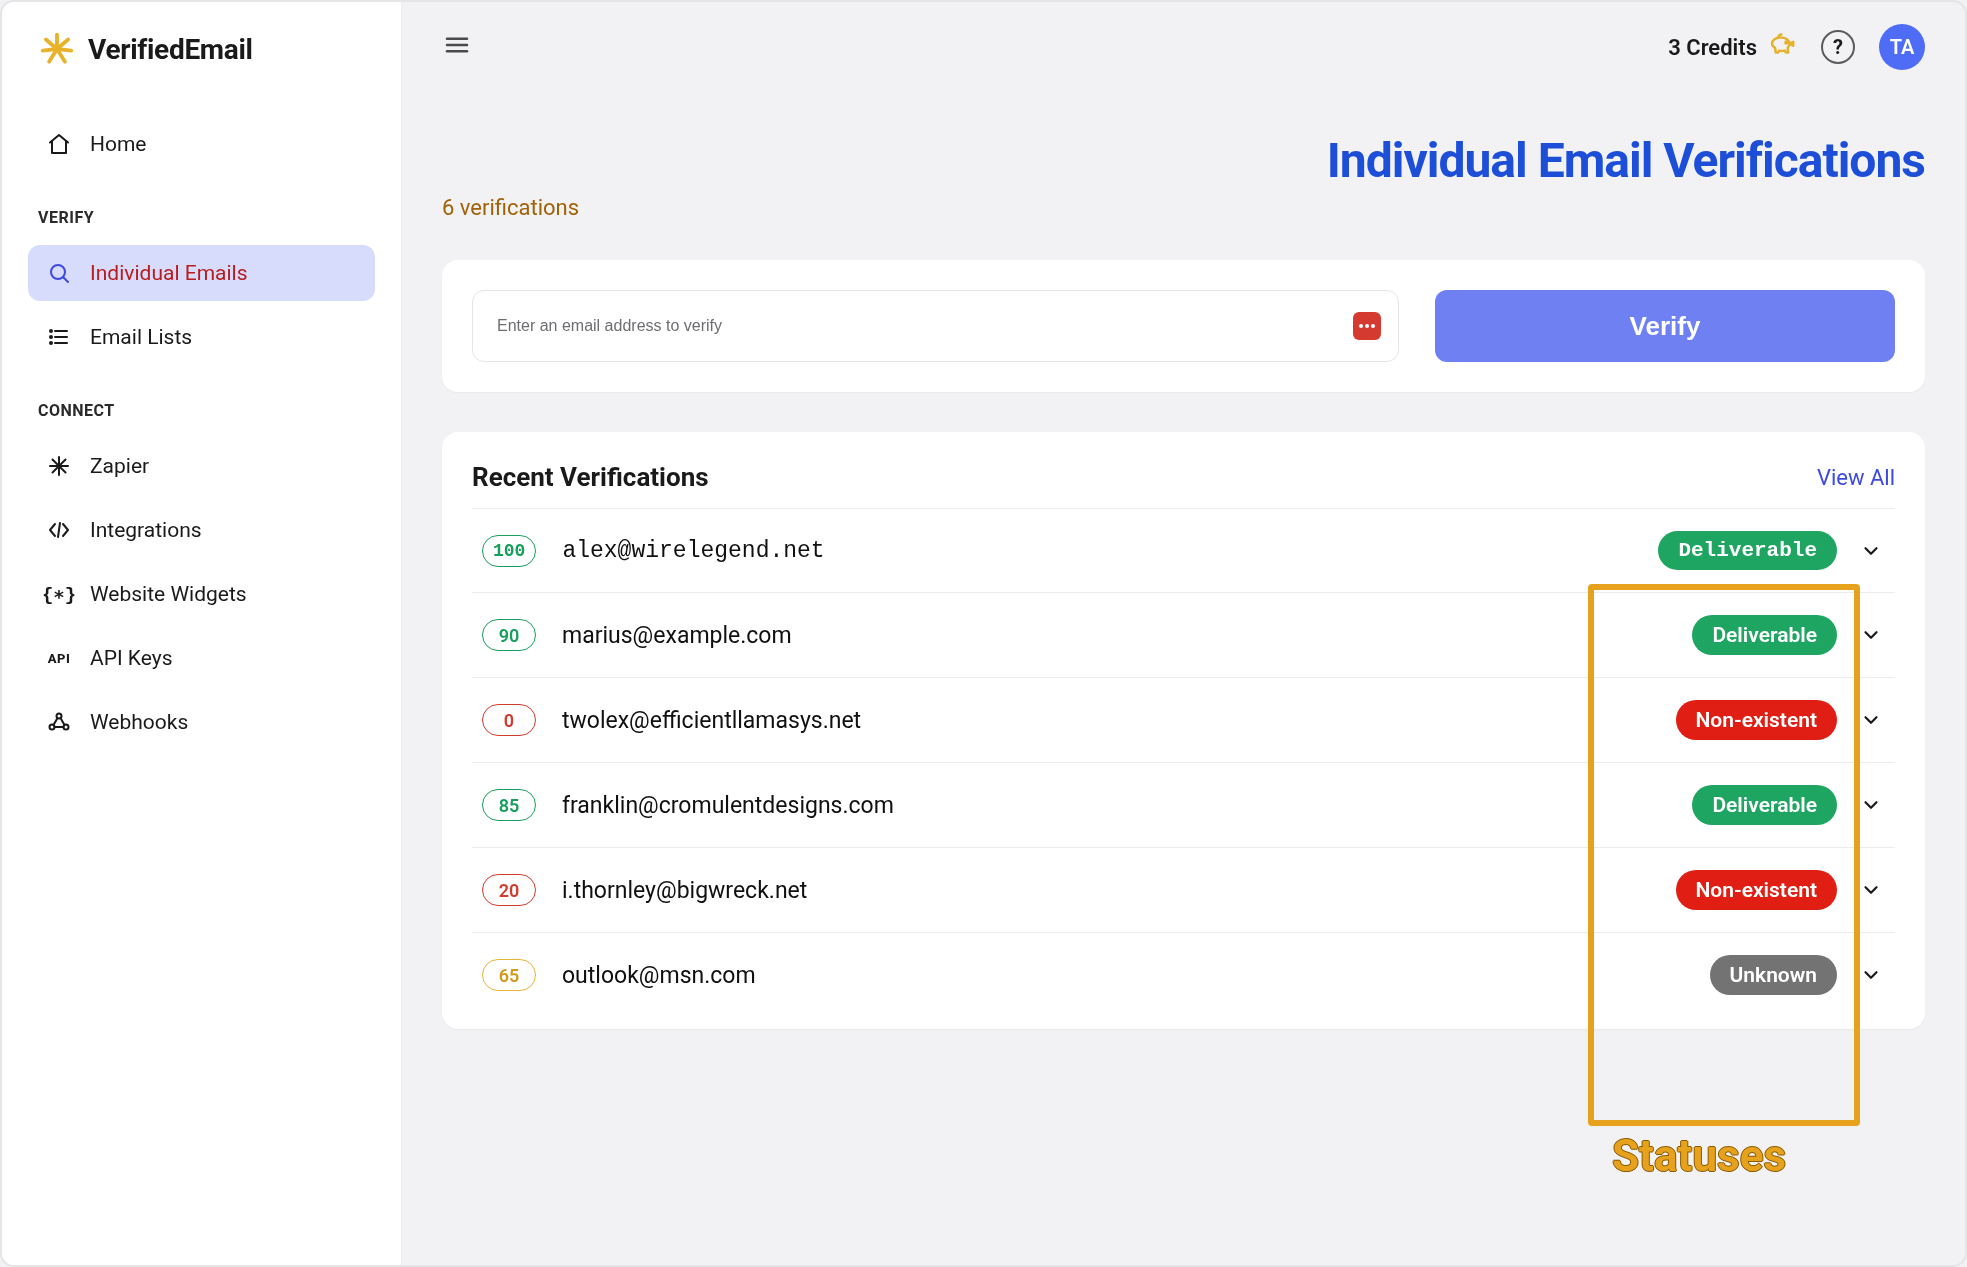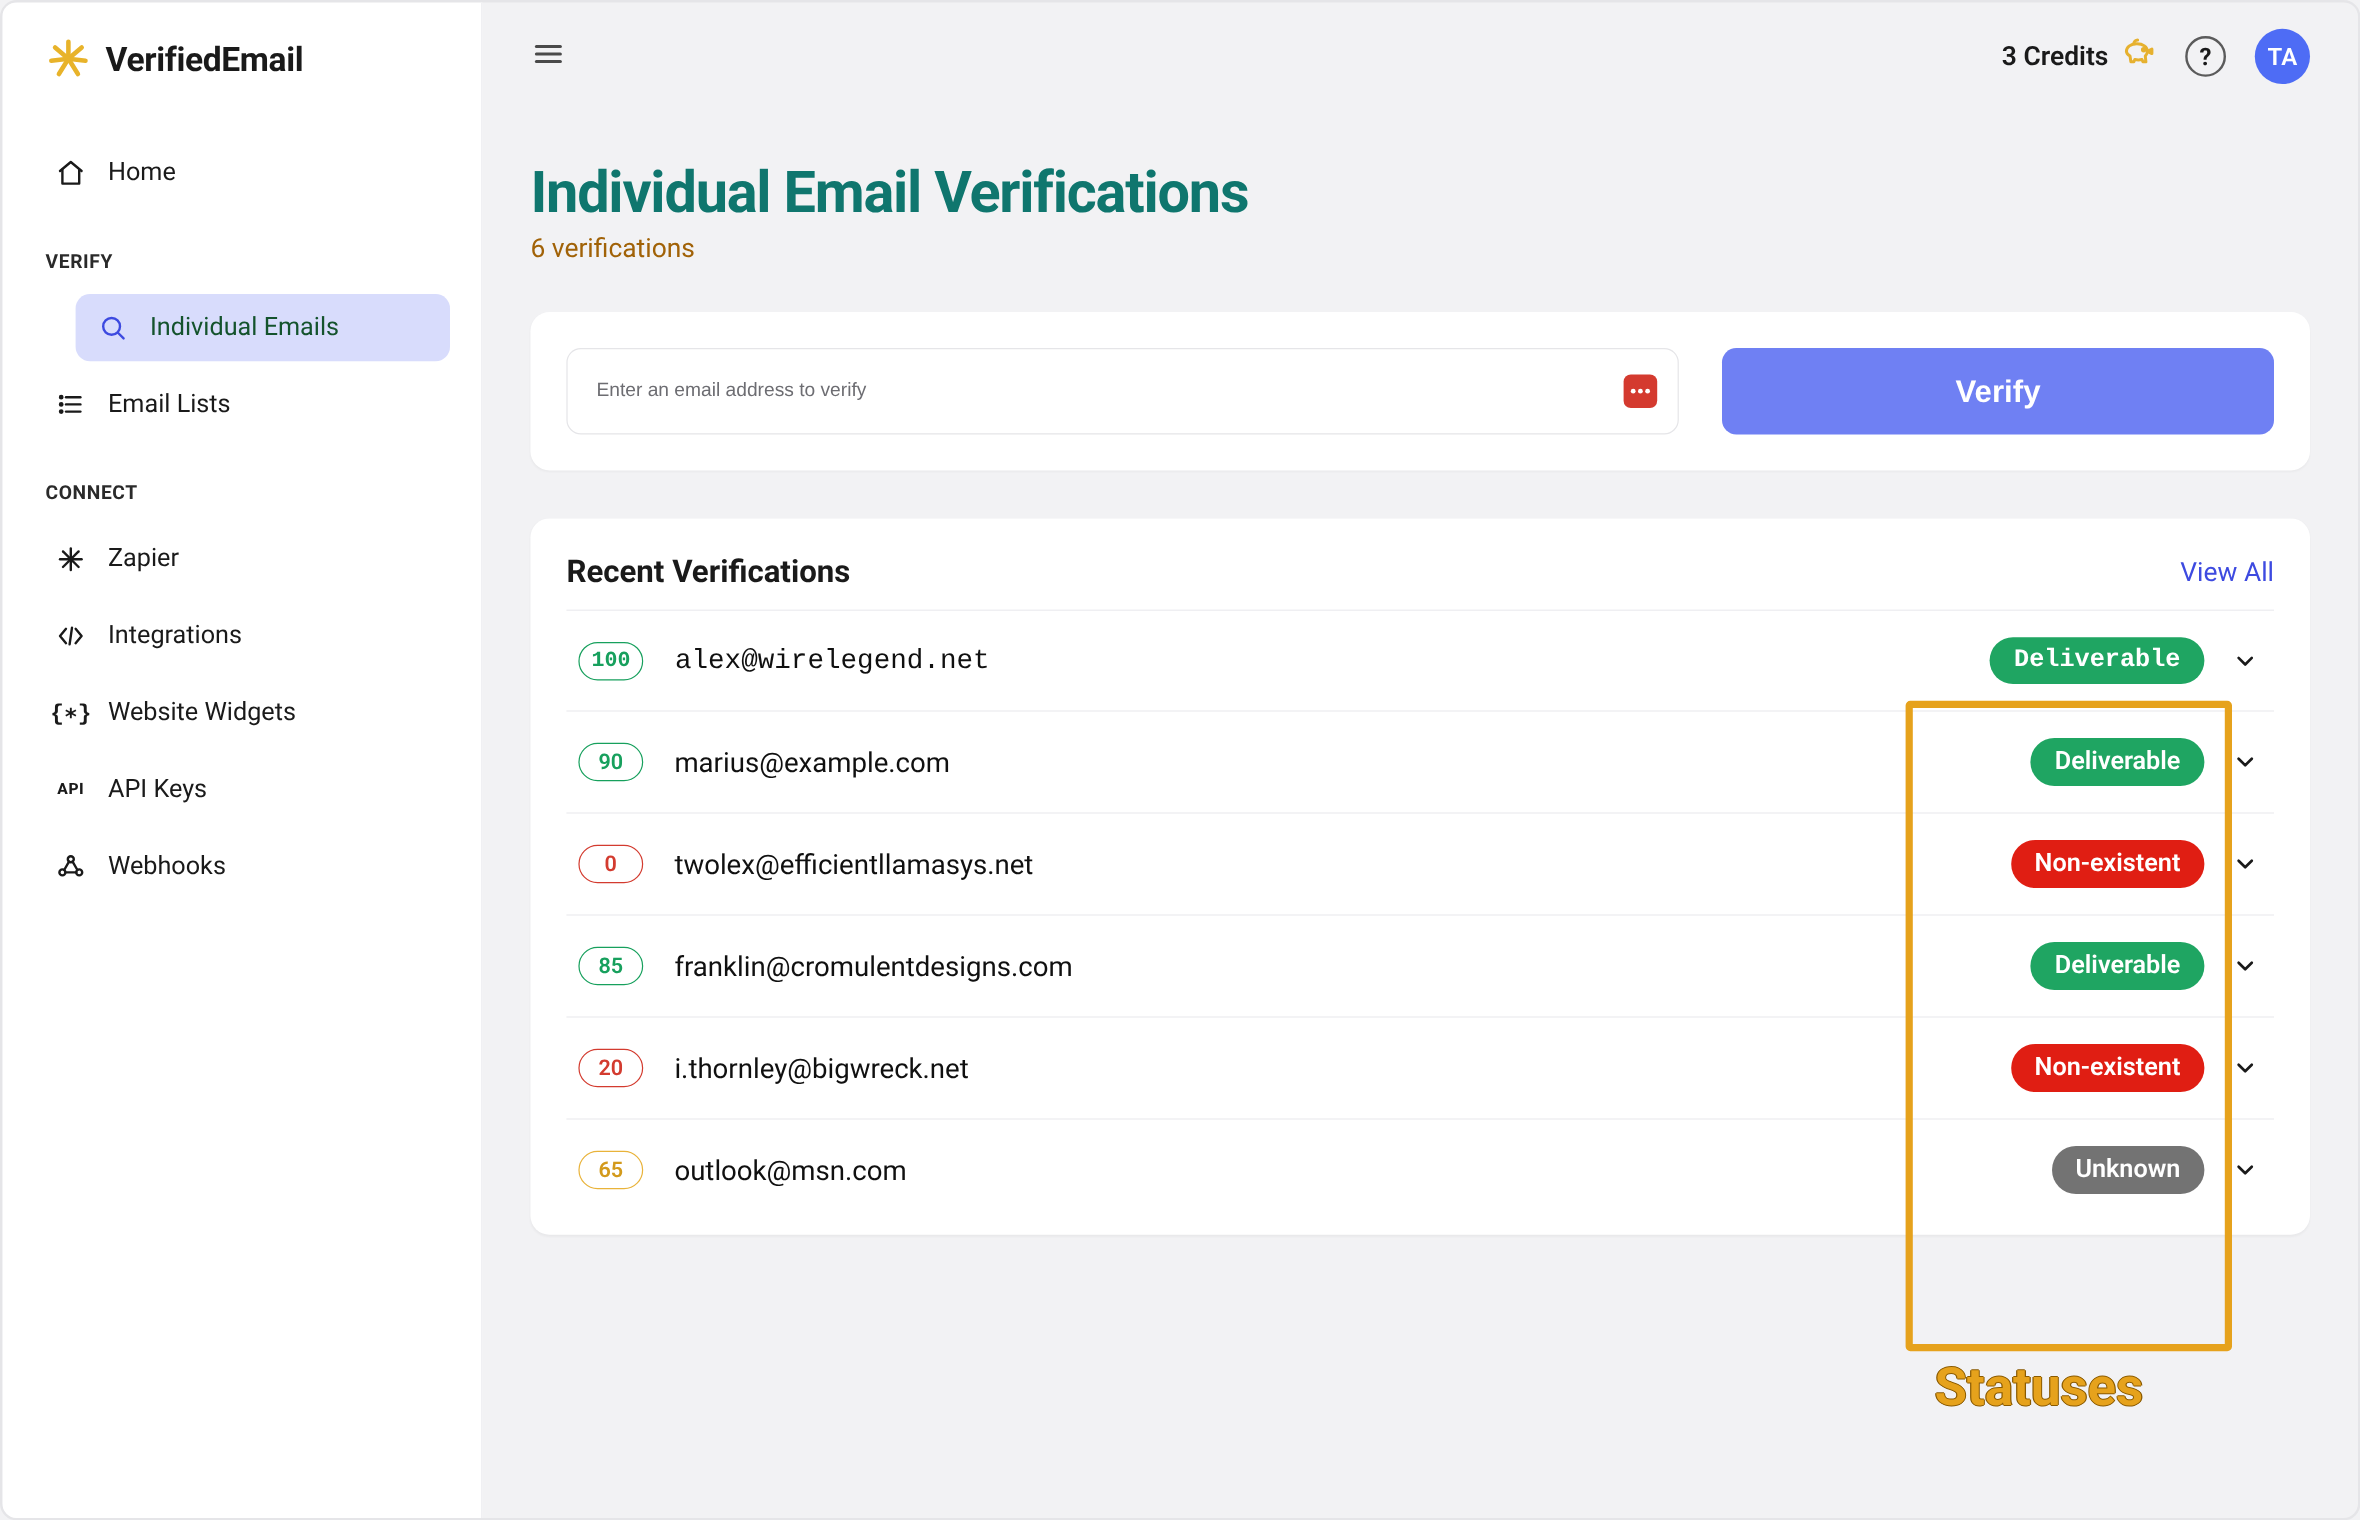--- a/index.html
+++ b/index.html
@@ -59,22 +59,21 @@
     align-items: center;
     gap: 18px;
     padding: 16px 18px;
     border-radius: 12px;
     font-size: 21px;
     color: #1a1a1a;
     cursor: pointer;
   }
   .side-item.active {
     background: #d8dcfc;
-    color: #14532d;
-    margin-left: 35px;
+    color: #b91c1c;
   }
   .side-item .icon { width: 26px; display:flex; justify-content:center; }
 
   .side-item svg,
   .brand svg { display:block; }
 
   
   .main {
     flex: 1;
     display: flex;
@@ -108,21 +107,22 @@
     font-size: 20px; font-weight: 600;
   }
 
   .content {
     padding: 40px 40px 40px 40px;
   }
   .page-title {
     font-size: 48px;
     font-weight: 700;
     letter-spacing: -1px;
-    color: #0f766e;
+    color: #1d4ed8;
+    text-align: right;
   }
   .page-sub {
     font-size: 22px;
     color: #a16207;
     margin-top: 6px;
   }
 
   .card {
     background: #fff;
     border-radius: 16px;

